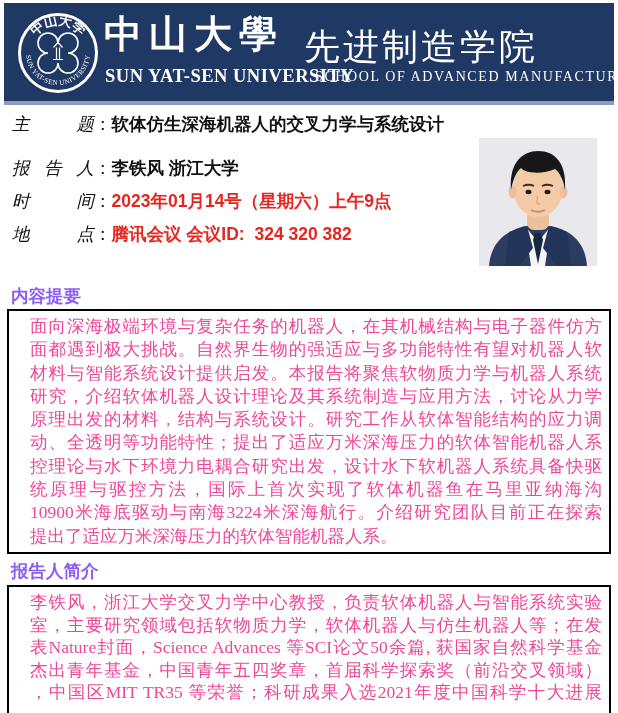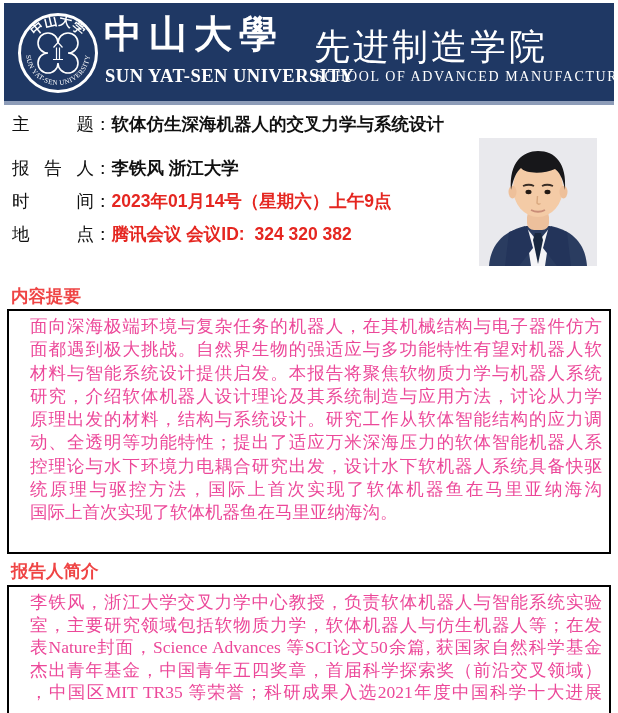--- a/index.html
+++ b/index.html
@@ -32,53 +32,54 @@
     font-weight: bold; font-size: 38px; letter-spacing: 7px;
     white-space: nowrap;
   }
   .en-name {
     position: absolute; left: 101px; top: 63px;
     color: #fff; font-family: "Liberation Serif", serif;
     font-weight: bold; font-size: 18.5px; letter-spacing: 0.5px;
     white-space: nowrap;
   }
   .school-cn {
-    position: absolute; left: 310px; top: 20px;
+    position: absolute; left: 300px; top: 20px;
     color: #fff; font-size: 36px; letter-spacing: 3px;
     font-weight: 500; white-space: nowrap;
   }
   .school-en {
     position: absolute; left: 311px; top: 66px;
     color: #fff; font-family: "Liberation Serif", serif;
     font-size: 14px; letter-spacing: 1.6px; white-space: nowrap;
   }
 
   
   .details { position: absolute; left: 12px; top: 112px; width: 460px; }
   .detail-row { height: 20px; margin-bottom: 13px; font-size: 17.5px; white-space: nowrap; }
   .detail-row.first { margin-bottom: 24px; }
   .detail-label {
     display: inline-block; width: 82px;
     text-align: justify; text-align-last: justify;
     vertical-align: top;
+    font-style: italic;
   }
   .detail-colon { display: inline-block; vertical-align: top; }
   .detail-value { display: inline-block; vertical-align: top; white-space: pre; font-weight: bold; }
   .detail-row.red .detail-value { color: var(--red); }
 
   
   .photo {
     position: absolute; left: 479px; top: 138px;
     width: 118px; height: 128px; overflow: hidden;
   }
 
   
   .section-title {
     position: absolute; left: 11px;
-    font-size: 17.5px; font-weight: bold; color: #ef4444;
+    font-size: 17.5px; font-weight: bold; color: #8b5cf6;
   }
   .title-abstract { top: 284px; }
   .title-bio { top: 559px; }
 
   .text-box {
     position: absolute; left: 7px; right: 7px;
     border: 2px solid #000;
     padding: 4px 7px 2px 21px;
     font-family: "Liberation Serif", serif;
     font-size: 17.5px; color: #ec4899;
@@ -162,21 +163,22 @@
 <div class="section-title title-abstract">内容提要</div>
 <div class="text-box box-abstract">
   <div class="tline">面向深海极端环境与复杂任务的机器人，在其机械结构与电子器件仿方</div>
   <div class="tline">面都遇到极大挑战。自然界生物的强适应与多功能特性有望对机器人软</div>
   <div class="tline">材料与智能系统设计提供启发。本报告将聚焦软物质力学与机器人系统</div>
   <div class="tline">研究，介绍软体机器人设计理论及其系统制造与应用方法，讨论从力学</div>
   <div class="tline">原理出发的材料，结构与系统设计。研究工作从软体智能结构的应力调</div>
   <div class="tline">动、全透明等功能特性；提出了适应万米深海压力的软体智能机器人系</div>
   <div class="tline">控理论与水下环境力电耦合研究出发，设计水下软机器人系统具备快驱</div>
   <div class="tline">统原理与驱控方法，国际上首次实现了软体机器鱼在马里亚纳海沟</div>
-  <div class="tline last">国际上首次实现了软体机器鱼在马里亚纳海沟。</div>
+  <div class="tline">10900米海底驱动与南海3224米深海航行。介绍研究团队目前正在探索</div>
+  <div class="tline last">提出了适应万米深海压力的软体智能机器人系。</div>
 </div>
 
 <div class="section-title title-bio">报告人简介</div>
 <div class="text-box box-bio">
   <div class="tline">李铁风，浙江大学交叉力学中心教授，负责软体机器人与智能系统实验</div>
   <div class="tline">室，主要研究领域包括软物质力学，软体机器人与仿生机器人等；在发</div>
   <div class="tline">表Nature封面，Science Advances 等SCI论文50余篇, 获国家自然科学基金</div>
   <div class="tline">杰出青年基金，中国青年五四奖章，首届科学探索奖（前沿交叉领域）</div>
   <div class="tline">，中国区MIT TR35 等荣誉；科研成果入选2021年度中国科学十大进展</div>
 </div>

